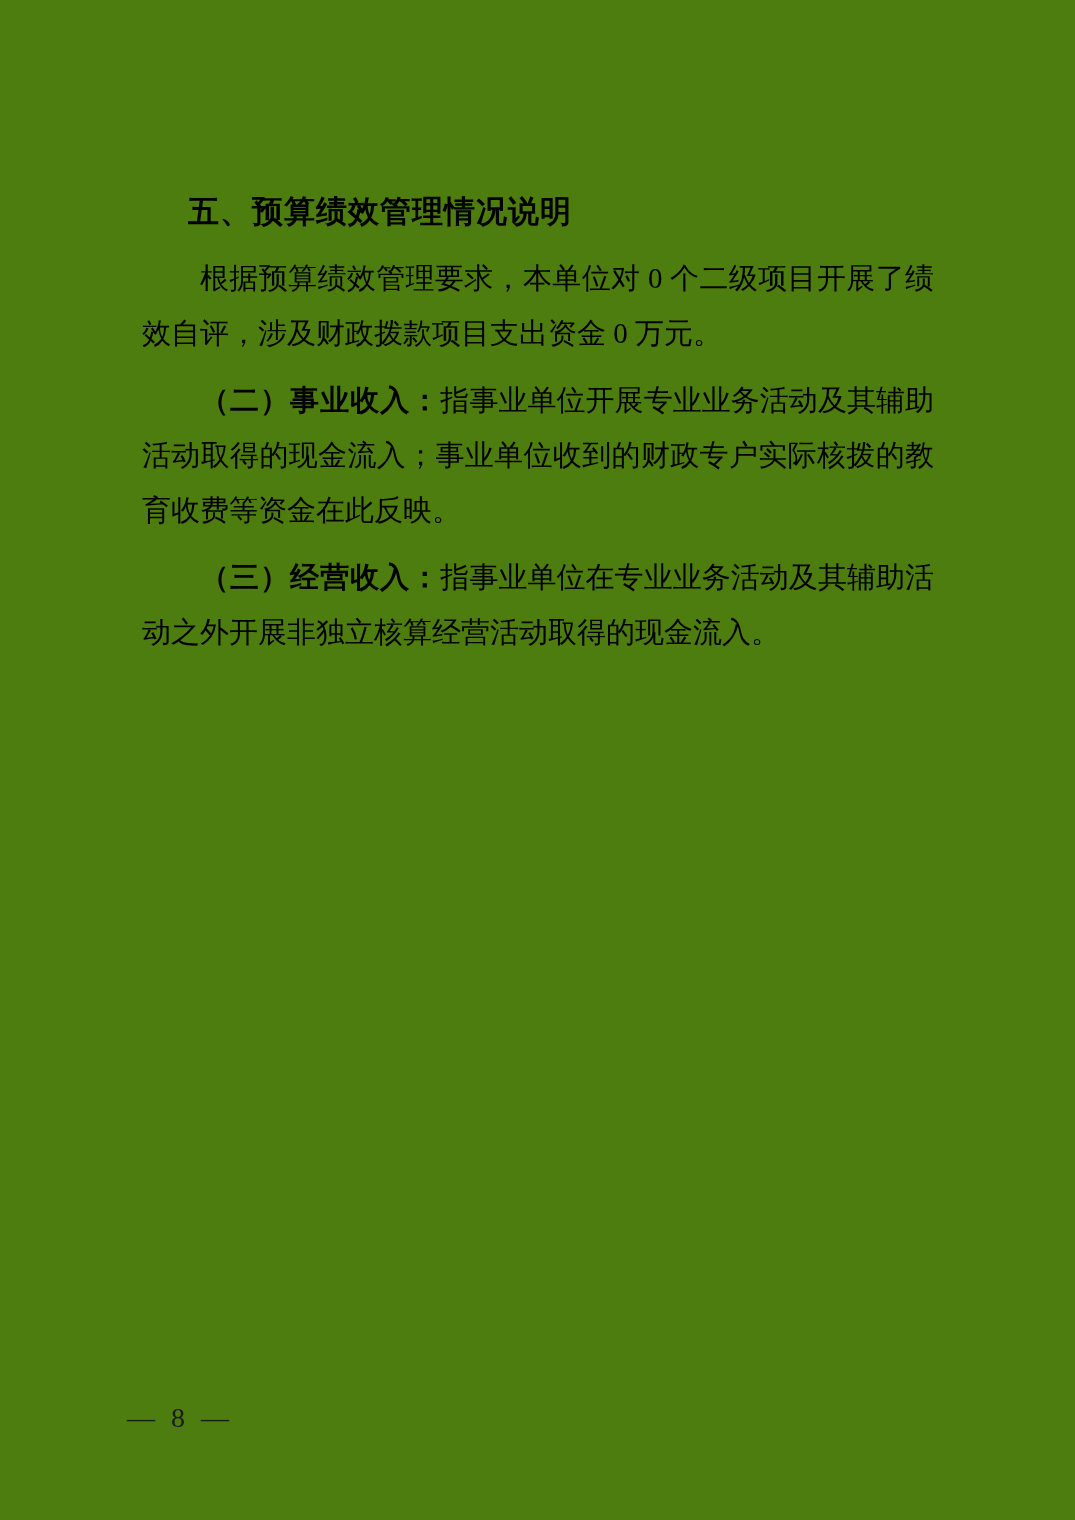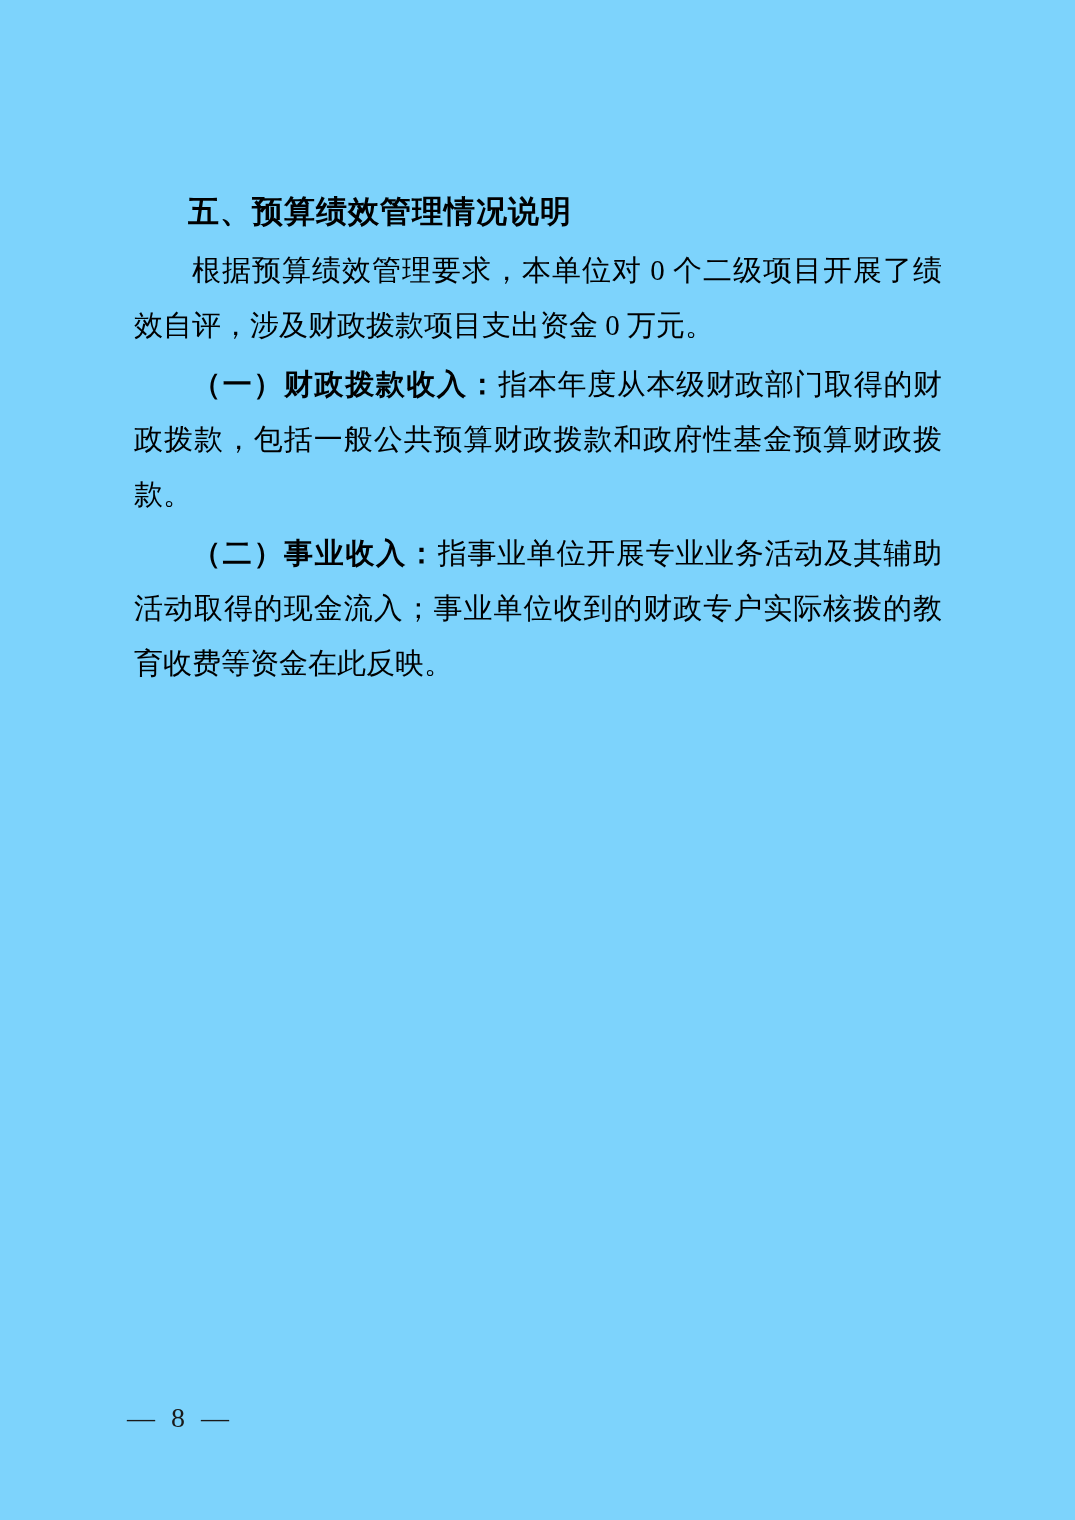--- a/index.html
+++ b/index.html
@@ -4,21 +4,21 @@
 <style>
   html, body {
     margin: 0;
     padding: 0;
     background: #ffffff;
   }
   .page {
     position: relative;
     width: 1075px;
     height: 1520px;
-    background: #7dd3fc;
+    background: #4d7c0f;
     color: #000000;
     overflow: hidden;
     font-family: "Liberation Serif", "DejaVu Serif", serif;
   }
   .content {
     position: absolute;
     left: 130px;
     top: 184px;
     width: 816px;
     font-size: 29px;
@@ -30,21 +30,21 @@
     margin: 0;
     font-family: "Liberation Sans", "DejaVu Sans", sans-serif;
     font-weight: bold;
     font-size: 31px;
     line-height: 55px;
     text-indent: 58px;
     text-align: left;
     letter-spacing: 1px;
   }
   .para {
-    margin: 4px;
+    margin: 12px;
     text-indent: 58px;
   }
   .term {
     font-weight: bold;
     letter-spacing: 1px;
   }
   .footer {
     position: absolute;
     left: 127px;
     top: 1398px;
@@ -62,23 +62,23 @@
 <body>
 
 <div class="page">
   <div class="content">
 
     <h2 class="heading">五、预算绩效管理情况说明</h2>
 
     <p class="para"><span class="term"></span><span>根据预算绩效管理要求，本单位对 0 个二级项目开展了绩效自评，涉及财政拨款项目支出资金 0 万元。</span></p>
 
 
-    <p class="para"><span class="term">（一）财政拨款收入：</span><span>指本年度从本级财政部门取得的财政拨款，包括一般公共预算财政拨款和政府性基金预算财政拨款。</span></p>
 
     <p class="para"><span class="term">（二）事业收入：</span><span>指事业单位开展专业业务活动及其辅助活动取得的现金流入；事业单位收到的财政专户实际核拨的教育收费等资金在此反映。</span></p>
 
+    <p class="para"><span class="term">（三）经营收入：</span><span>指事业单位在专业业务活动及其辅助活动之外开展非独立核算经营活动取得的现金流入。</span></p>
 
 
 
   </div>
 
   <div class="footer"><span>—</span><span class="pagenum">8</span><span>—</span></div>
 </div>
 
 </body></html>

